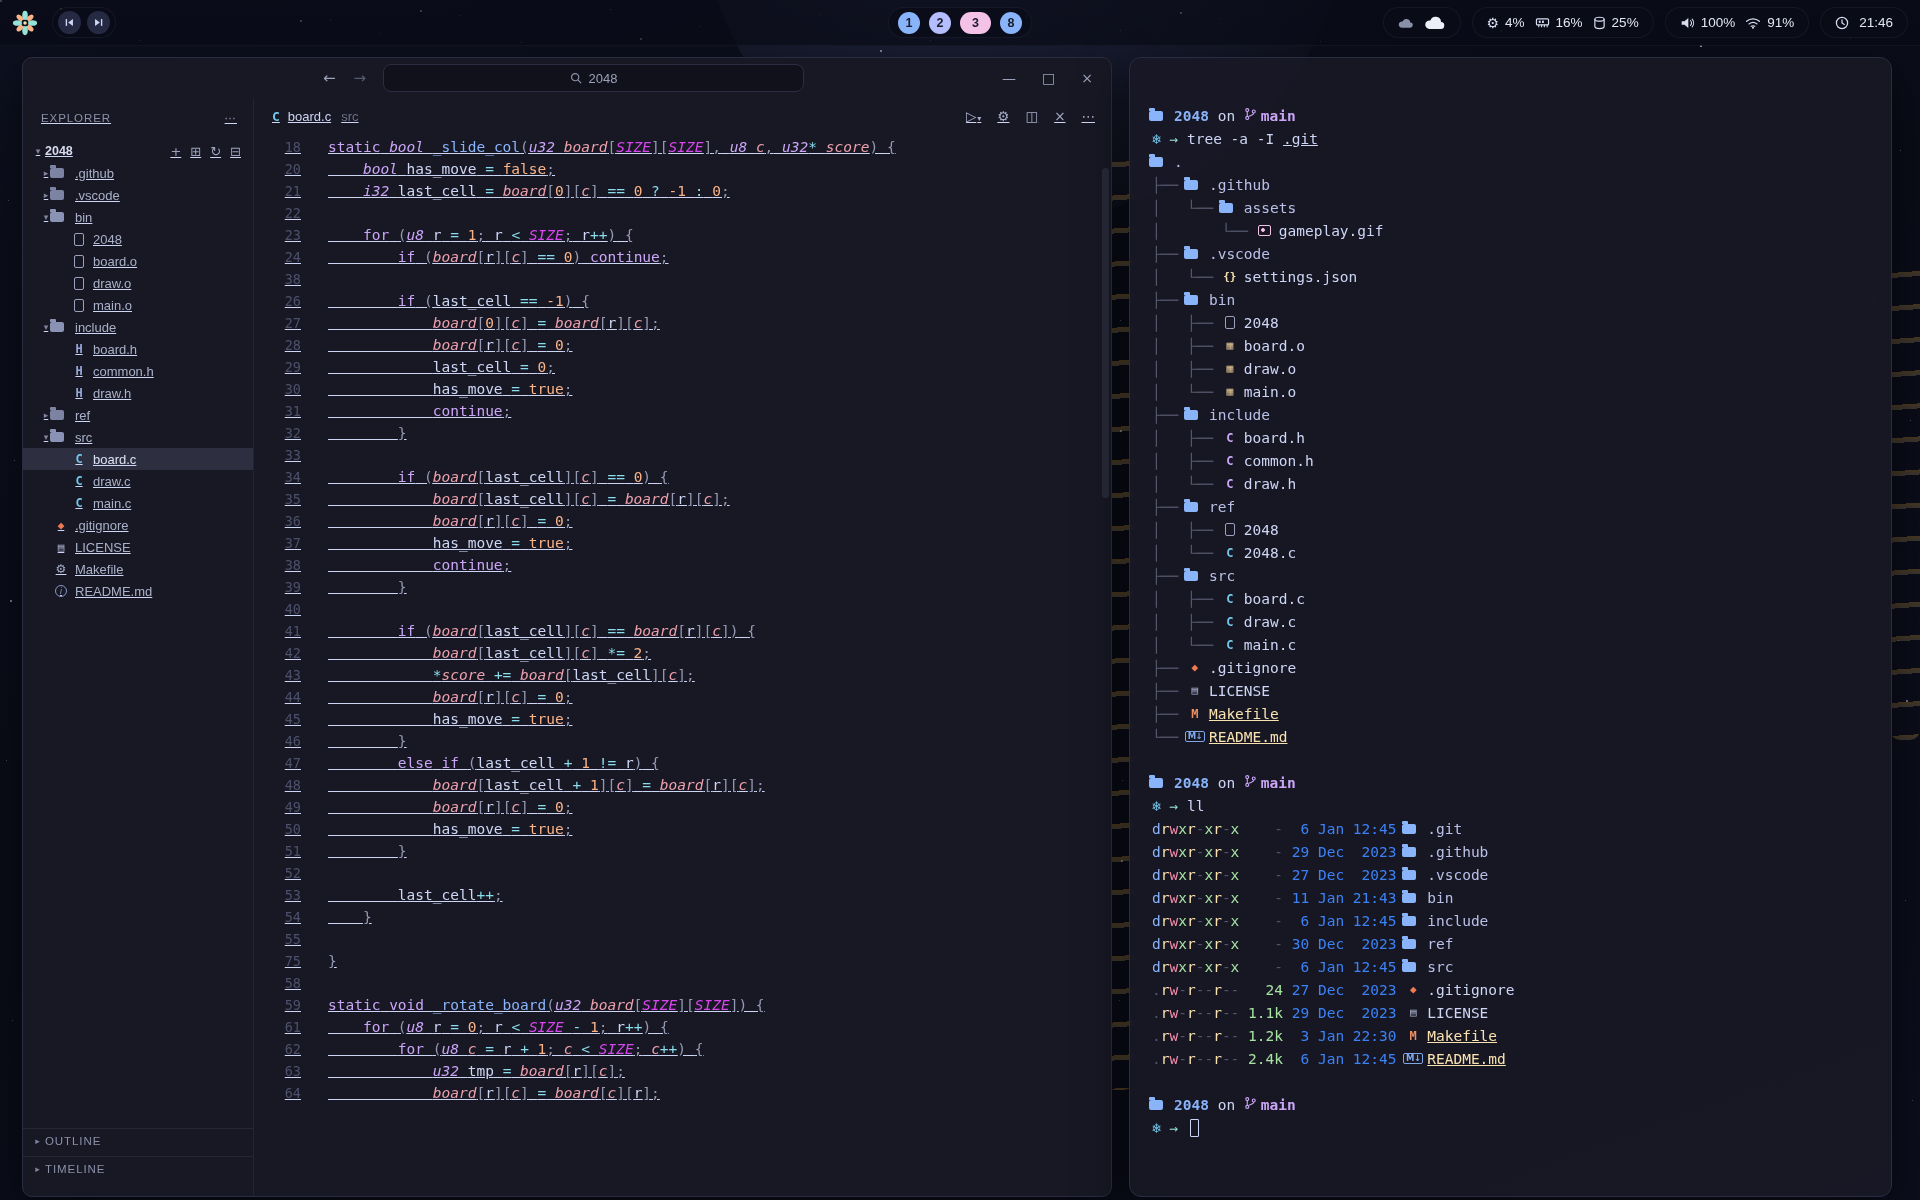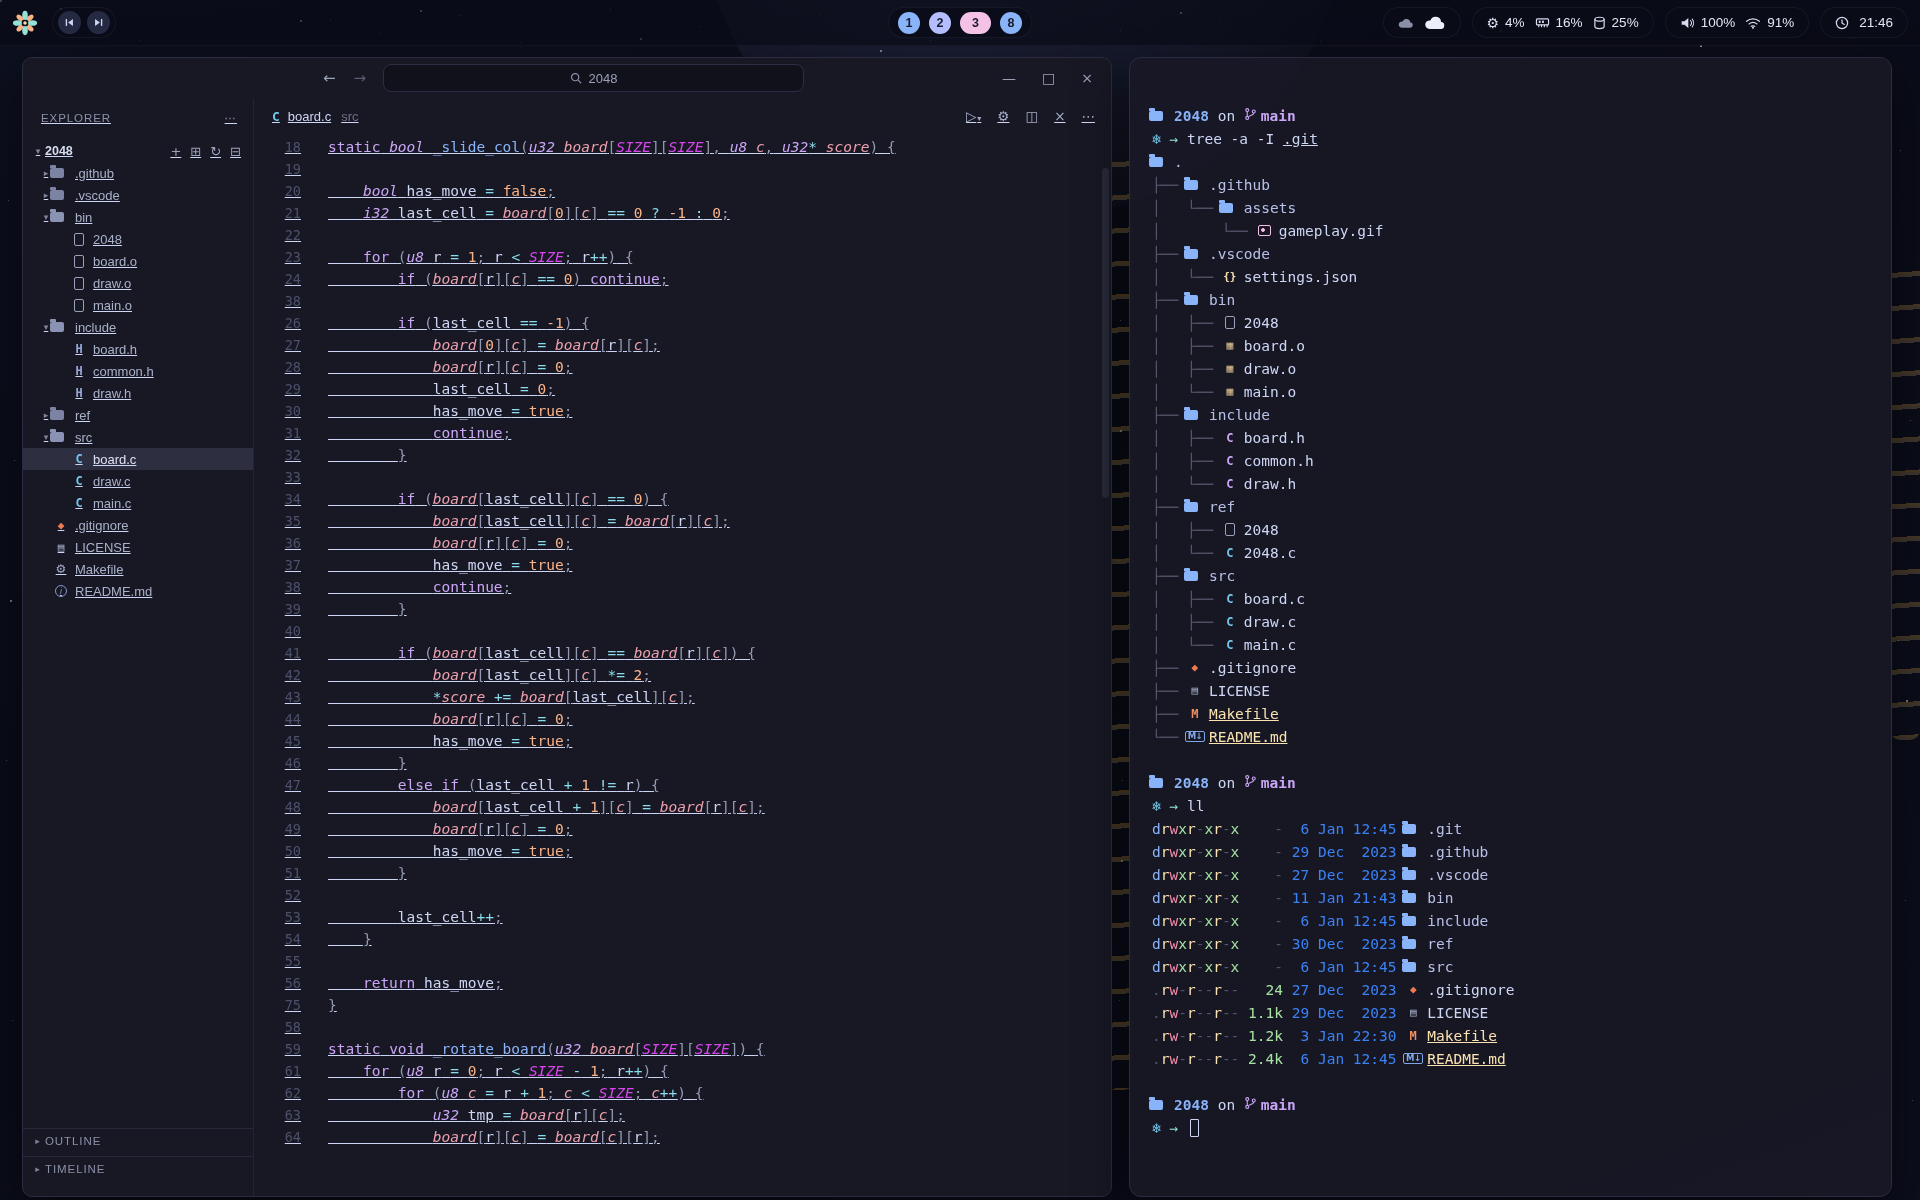--- a/index.html
+++ b/index.html
@@ -465,24 +465,20 @@
           <span class="glyph">⋯</span>
         </div>
       </div>
       <div class="code" id="code">
         <div class="scrollthumb"></div>
       <div class="cl">
             <span class="ln">18</span>
             <span class="ct"><span class="tk-kw">static</span> <span class="tk-type">bool</span> <span class="tk-fn">_slide_col</span><span class="tk-punc">(</span><span class="tk-type">u32</span> <span class="tk-param">board</span><span class="tk-punc">[</span><span class="tk-macro">SIZE</span><span class="tk-punc">]</span><span class="tk-punc">[</span><span class="tk-macro">SIZE</span><span class="tk-punc">]</span><span class="tk-punc">,</span> <span class="tk-type">u8</span> <span class="tk-param">c</span><span class="tk-punc">,</span> <span class="tk-type">u32</span><span class="tk-op">*</span> <span class="tk-param">score</span><span class="tk-punc">)</span> <span class="tk-punc">{</span></span>
           </div>
           <div class="cl">
-            <span class="ln">19</span>
-            <span class="ct"></span>
-          </div>
-          <div class="cl">
             <span class="ln">20</span>
             <span class="ct">    <span class="tk-type">bool</span> <span class="tk-id">has_move</span> <span class="tk-op">=</span> <span class="tk-const">false</span><span class="tk-punc">;</span></span>
           </div>
           <div class="cl">
             <span class="ln">21</span>
             <span class="ct">    <span class="tk-type">i32</span> <span class="tk-id">last_cell</span> <span class="tk-op">=</span> <span class="tk-param">board</span><span class="tk-punc">[</span><span class="tk-num">0</span><span class="tk-punc">]</span><span class="tk-punc">[</span><span class="tk-param">c</span><span class="tk-punc">]</span> <span class="tk-op">==</span> <span class="tk-num">0</span> <span class="tk-op">?</span> <span class="tk-num">-1</span> <span class="tk-op">:</span> <span class="tk-num">0</span><span class="tk-punc">;</span></span>
           </div>
           <div class="cl">
             <span class="ln">22</span>
             <span class="ct"></span>
@@ -611,24 +607,20 @@
             <span class="ln">53</span>
             <span class="ct">        <span class="tk-id">last_cell</span><span class="tk-op">++</span><span class="tk-punc">;</span></span>
           </div>
           <div class="cl">
             <span class="ln">54</span>
             <span class="ct">    <span class="tk-punc">}</span></span>
           </div>
           <div class="cl">
             <span class="ln">55</span>
             <span class="ct"></span>
-          </div>
-          <div class="cl">
-            <span class="ln">56</span>
-            <span class="ct">    <span class="tk-kw">return</span> <span class="tk-id">has_move</span><span class="tk-punc">;</span></span>
           </div>
           <div class="cl">
             <span class="ln">75</span>
             <span class="ct"><span class="tk-punc">}</span></span>
           </div>
           <div class="cl">
             <span class="ln">58</span>
             <span class="ct"></span>
           </div>
           <div class="cl">

